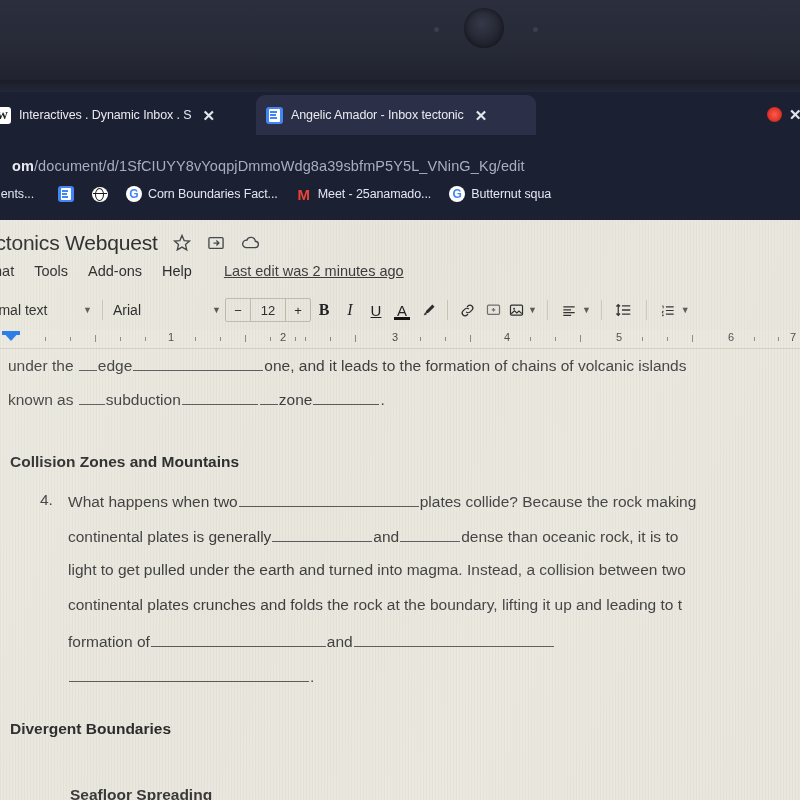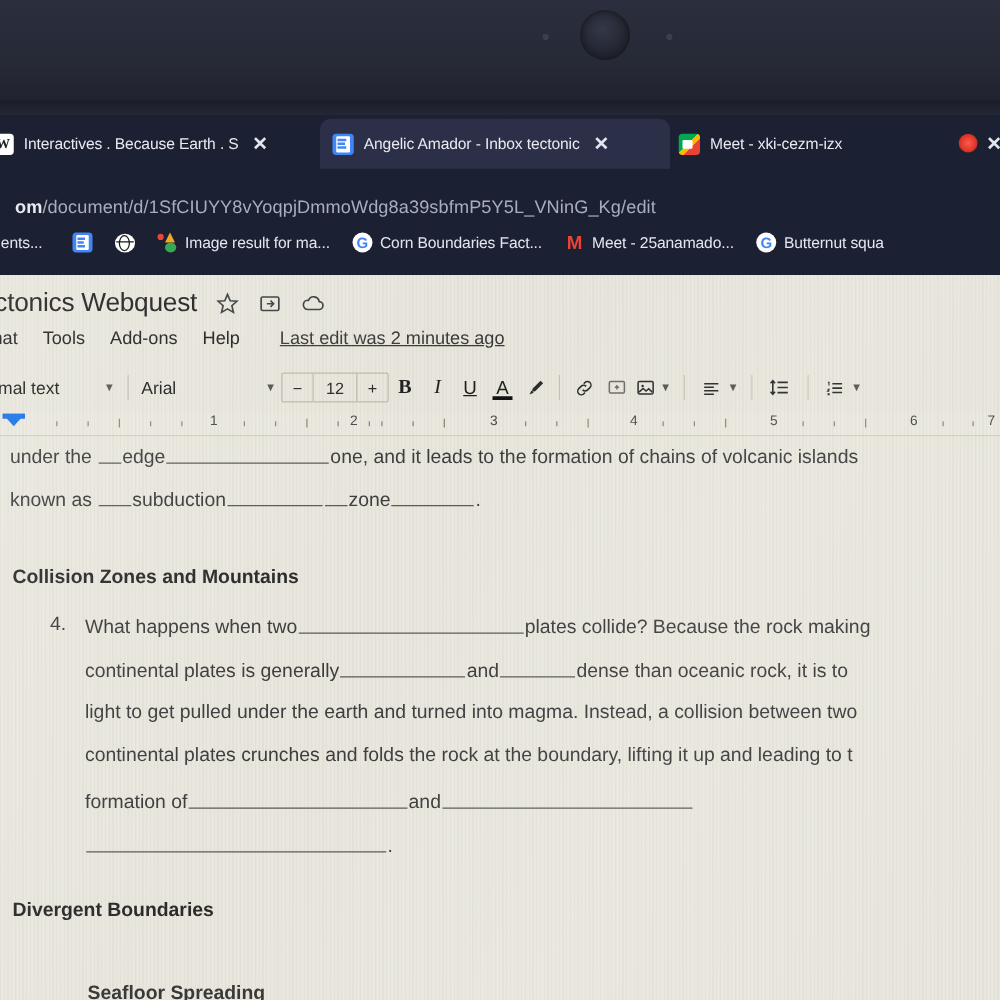--- a/index.html
+++ b/index.html
@@ -430,40 +430,36 @@
   <div class="mic-dot" id="mic-right"></div>
   <div id="bezel-lip"></div>
 </div>
 
 <div id="browser">
 
   <div id="tabstrip">
 
     <div class="tab" id="tab-0">
       <span class="favicon fav-wiki">W</span>
-      <span class="tab-title">Interactives . Because Earth . S</span>
+      <span class="tab-title">Interactives . Dynamic Inbox . S</span>
       <span class="tab-close">✕</span>
     </div>
 
     <div class="tab active" id="tab-1">
       <span class="favicon fav-docs">
         <span class="sheet">
             <i></i>
             <i></i>
             <i></i>
           </span>
       </span>
       <span class="tab-title">Angelic Amador - Inbox tectonic</span>
       <span class="tab-close">✕</span>
     </div>
 
-    <div class="tab" id="tab-2">
-      <span class="favicon fav-meet"></span>
-      <span class="tab-title">Meet - xki-cezm-izx</span>
-    </div>
 
     <div id="rec-dot"></div>
     <div id="tab-close-right">✕</div>
   </div>
 
   <div id="omnibox-row">
     <div id="url-text"><span class="host">om</span><span>/document/d/1SfCIUYY8vYoqpjDmmoWdg8a39sbfmP5Y5L_VNinG_Kg/edit</span></div>
   </div>
 
   <div id="bookmarks">
@@ -479,28 +475,20 @@
             <i></i>
             <i></i>
           </span>
         </span>
     </div>
 
     <div class="bm">
       <span class="bm-icon ic-globe"></span>
     </div>
 
-    <div class="bm">
-      <span class="bm-icon ic-shapes">
-        <i class="s-red"></i>
-          <i class="s-tri"></i>
-          <i class="s-green"></i>
-      </span>
-      <span class="bm-label">Image result for ma...</span>
-    </div>
 
     <div class="bm">
       <span class="bm-icon ic-g">G</span>
       <span class="bm-label">Corn Boundaries Fact...</span>
     </div>
 
     <div class="bm">
       <span class="bm-icon ic-gmail">M</span>
       <span class="bm-label">Meet - 25anamado...</span>
     </div>

